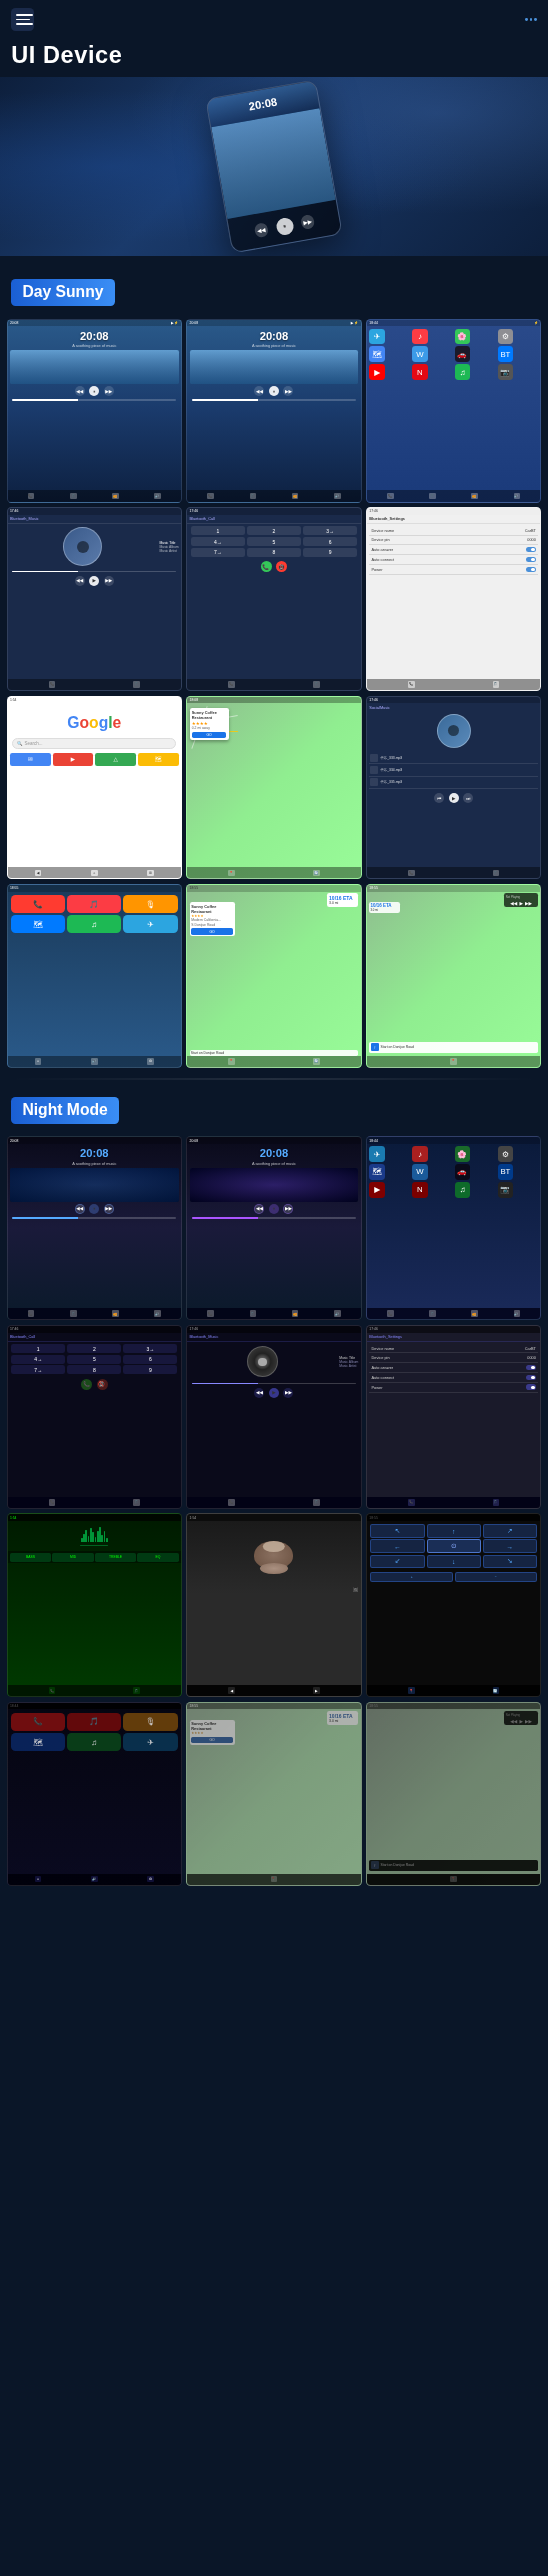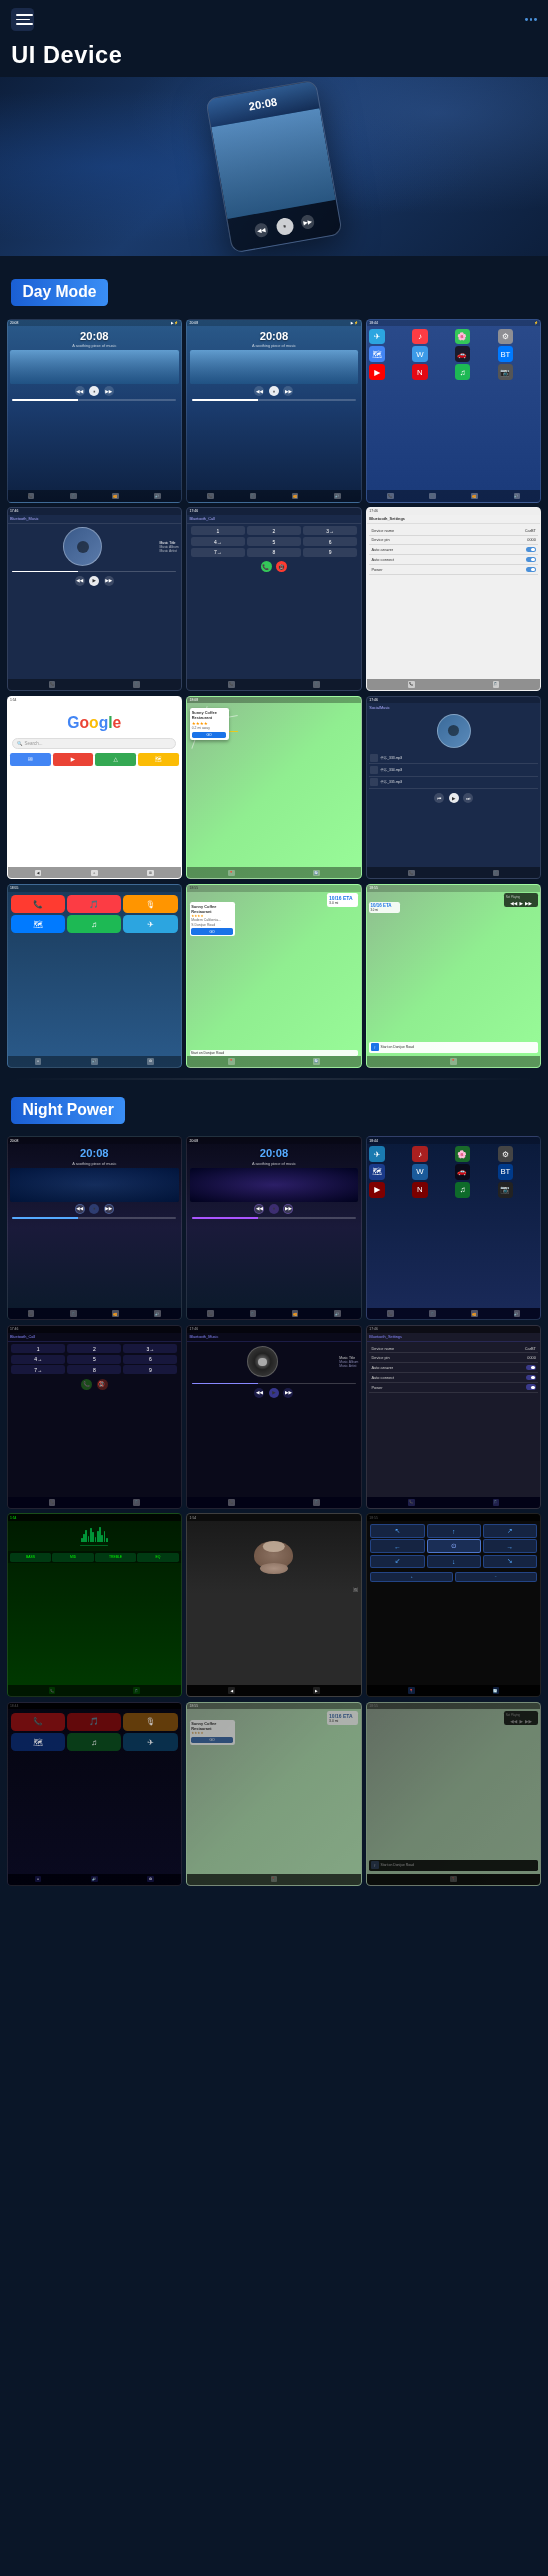--- a/index.html
+++ b/index.html
@@ -421,21 +421,21 @@
     <div class="device-music-art"></div>
     <div class="device-controls">
       <div class="ctrl-btn">◀◀</div>
       <div class="ctrl-btn play">⏸</div>
       <div class="ctrl-btn">▶▶</div>
     </div>
   </div>
 </div>
 
 <div>
-  <div class="mode-label">Day Mode</div>
+  <div class="mode-label">Day Sunny</div>
 
   <div class="screenshots-grid">
 
     <div class="screenshot-cell screen-bg-music">
       <div class="sc-status-bar">
         <span style="color:#fff;font-size:3.4px">20:08</span>
         <span style="color:#fff;font-size:3.4px">▶ ⚡</span>
       </div>
       <div class="sc-time-display">20:08</div>
       <div class="sc-subtitle">A soothing piece of music</div>
@@ -749,21 +749,21 @@
         <div class="sc-bottom-icon">📍</div>
       </div>
     </div>
 
   </div>
 </div>
 
 <div class="section-divider"></div>
 
 <div class="night-section">
-  <div class="mode-label">Night Power</div>
+  <div class="mode-label">Night Mode</div>
 
   <div class="screenshots-grid">
 
     <div class="screenshot-cell screen-bg-night-music">
       <div class="sc-status-bar">
         <span style="color:#fff;font-size:3.4px">20:08</span>
       </div>
       <div class="sc-time-display" style="color:#5af;">20:08</div>
       <div class="sc-subtitle">A soothing piece of music</div>
       <div style="background:linear-gradient(180deg,#0a1a3a,#051020);height:34px;position:relative;overflow:hidden;margin:0 2.2px;border-radius:2.2px;">

